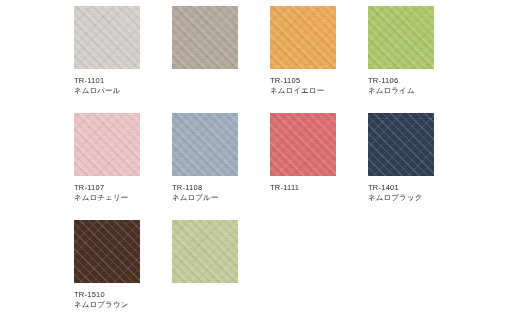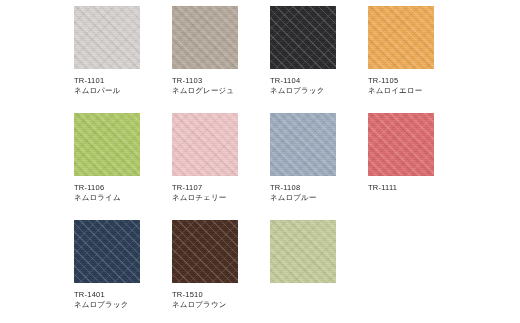--- a/index.html
+++ b/index.html
@@ -118,35 +118,20 @@
         <div class="swatch-code">TR-1101</div>
         <div class="swatch-name">ネムロパール</div>
       </div>
     </div>
     <div class="swatch-cell">
       <div class="swatch-chip" style="background-color: rgb(181, 170, 156);">
         <div class="tex-a"></div>
         <div class="tex-b"></div>
         <div class="tex-c"></div>
       </div>
-      <div class="swatch-meta">
-        <div class="swatch-code">TR-1103</div>
-        <div class="swatch-name">ネムログレージュ</div>
-      </div>
-    </div>
-    <div class="swatch-cell">
-      <div class="swatch-chip" style="background-color: rgb(43, 43, 45);">
-        <div class="tex-a"></div>
-        <div class="tex-b"></div>
-        <div class="tex-c"></div>
-      </div>
-      <div class="swatch-meta">
-        <div class="swatch-code">TR-1104</div>
-        <div class="swatch-name">ネムロブラック</div>
-      </div>
     </div>
     <div class="swatch-cell">
       <div class="swatch-chip" style="background-color: rgb(238, 172, 88);">
         <div class="tex-a"></div>
         <div class="tex-b"></div>
         <div class="tex-c"></div>
       </div>
       <div class="swatch-meta">
         <div class="swatch-code">TR-1105</div>
         <div class="swatch-name">ネムロイエロー</div>

